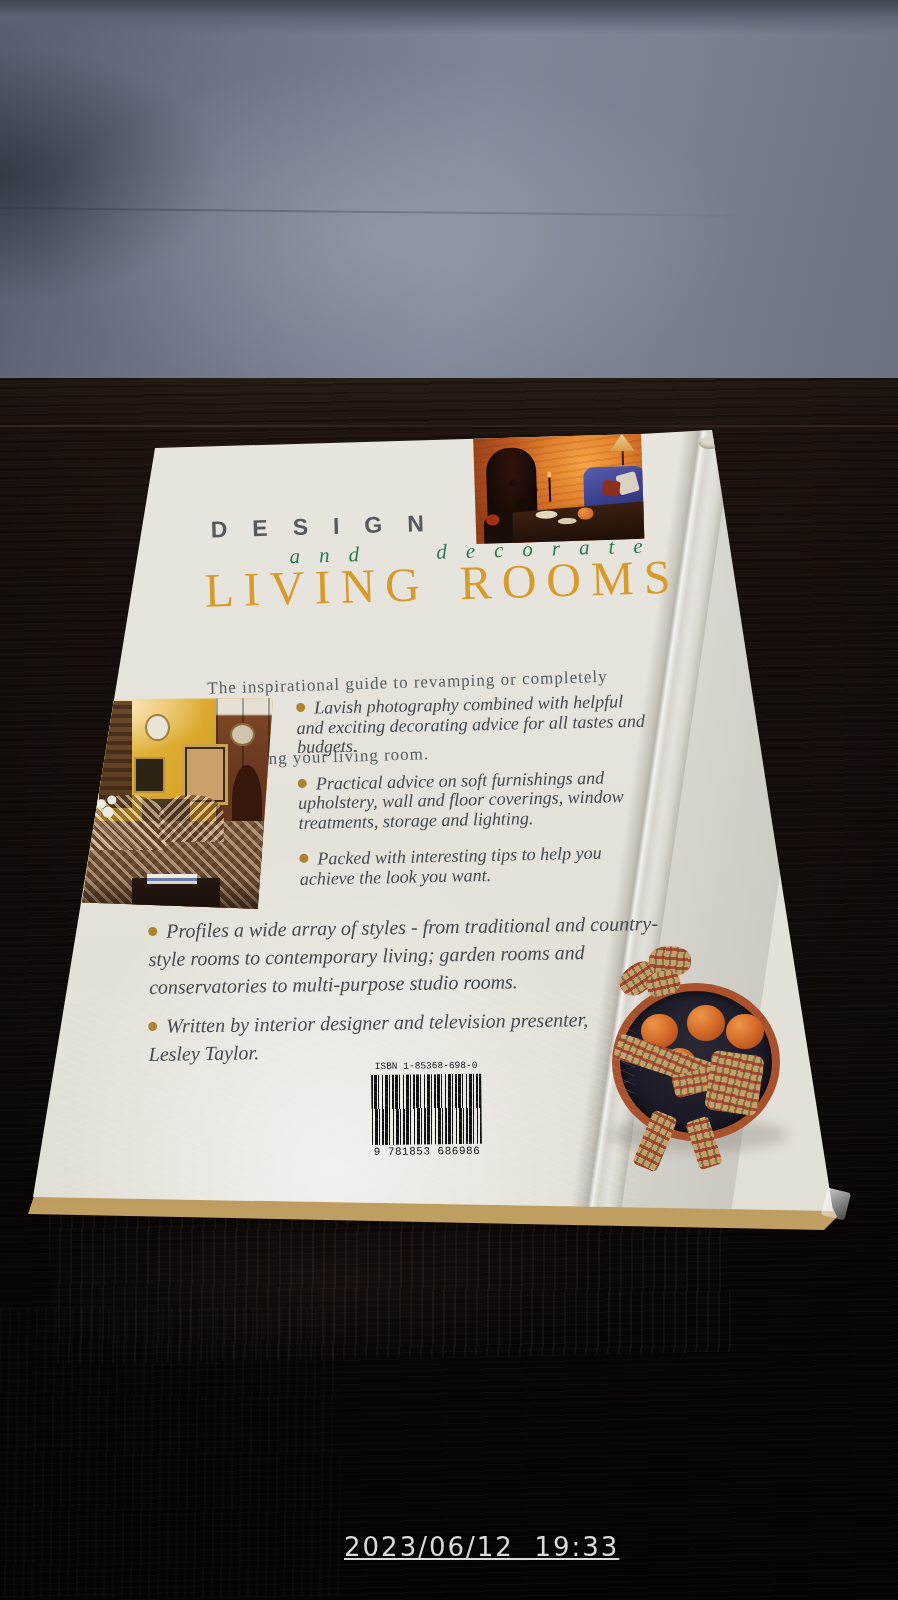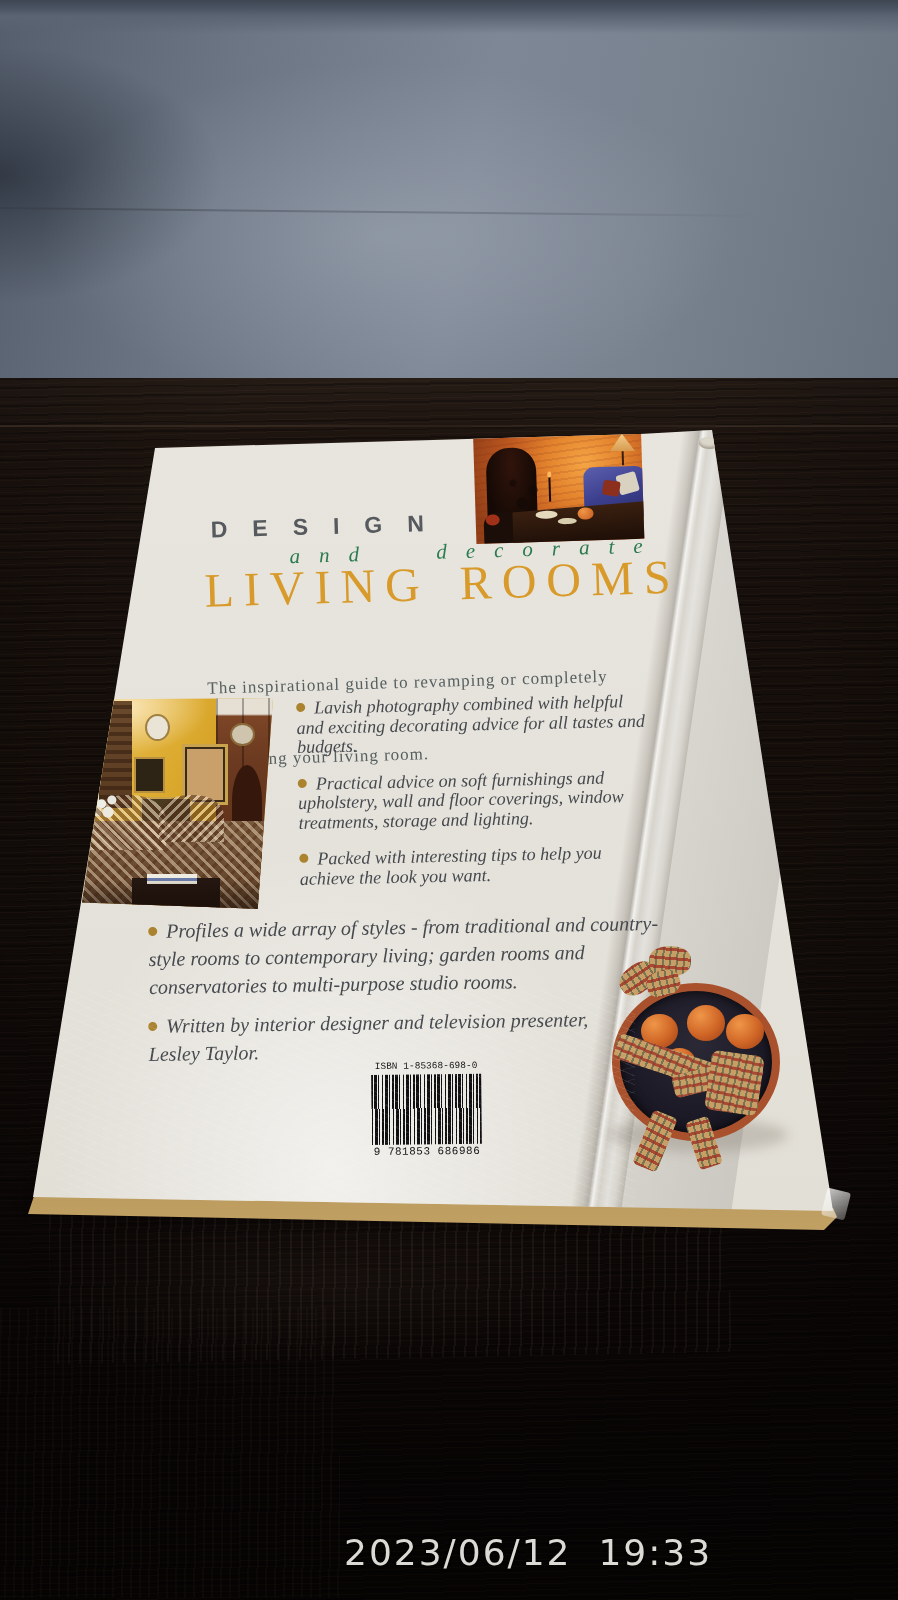--- a/index.html
+++ b/index.html
@@ -208,22 +208,22 @@
   .plate-bow{position:absolute;left:618px;top:948px;width:92px;height:52px;transform:rotate(-14deg);}
   .bow-lobe{position:absolute;border-radius:45%;}
   .bl1{left:0;top:10px;width:40px;height:28px;transform:rotate(-24deg);}
   .bl2{left:34px;top:0;width:42px;height:30px;transform:rotate(14deg);}
   .bl3{left:26px;top:22px;width:34px;height:26px;transform:rotate(-4deg);}
   .plate-tail1{position:absolute;left:642px;top:1112px;width:26px;height:58px;transform:rotate(22deg);border-radius:5px;}
   .plate-tail2{position:absolute;left:692px;top:1118px;width:24px;height:50px;transform:rotate(-18deg);border-radius:5px;}
 
   
   .timestamp{position:absolute;left:344px;top:1532px;font-family:"DejaVu Sans",sans-serif;
-      font-size:36px;letter-spacing:2px;color:#dbdad5;white-space:pre;
-      text-shadow:0 0 3px rgba(0,0,0,.45);}
+      font-size:26px;letter-spacing:2px;color:#dbdad5;white-space:pre;
+      text-shadow:0 0 3px rgba(0,0,0,.45);text-decoration:underline;}
 </style>
 </head>
 <body>
 
 <div class="scene">
 
   <div class="wall"></div>
   <div class="wall-seam"></div>
 
   <div class="table">

